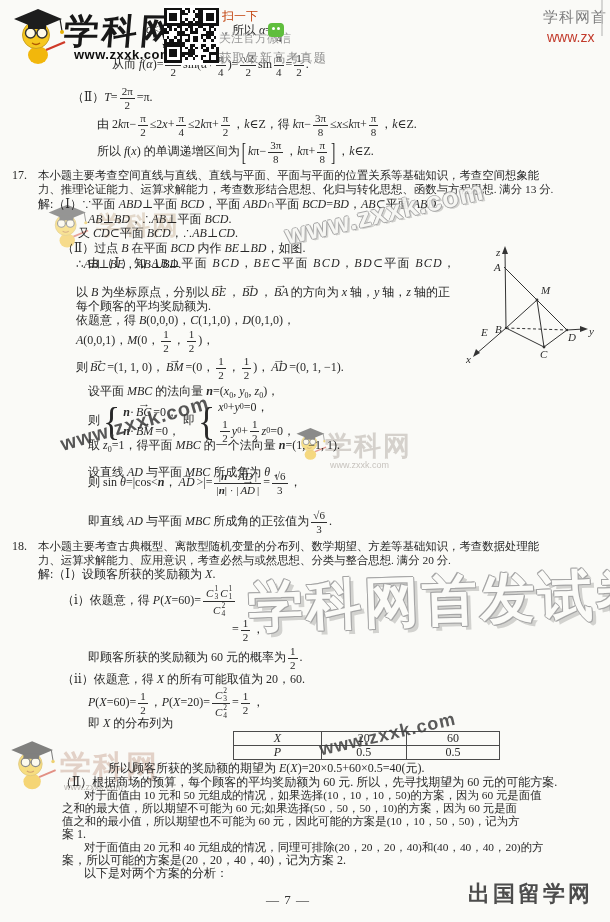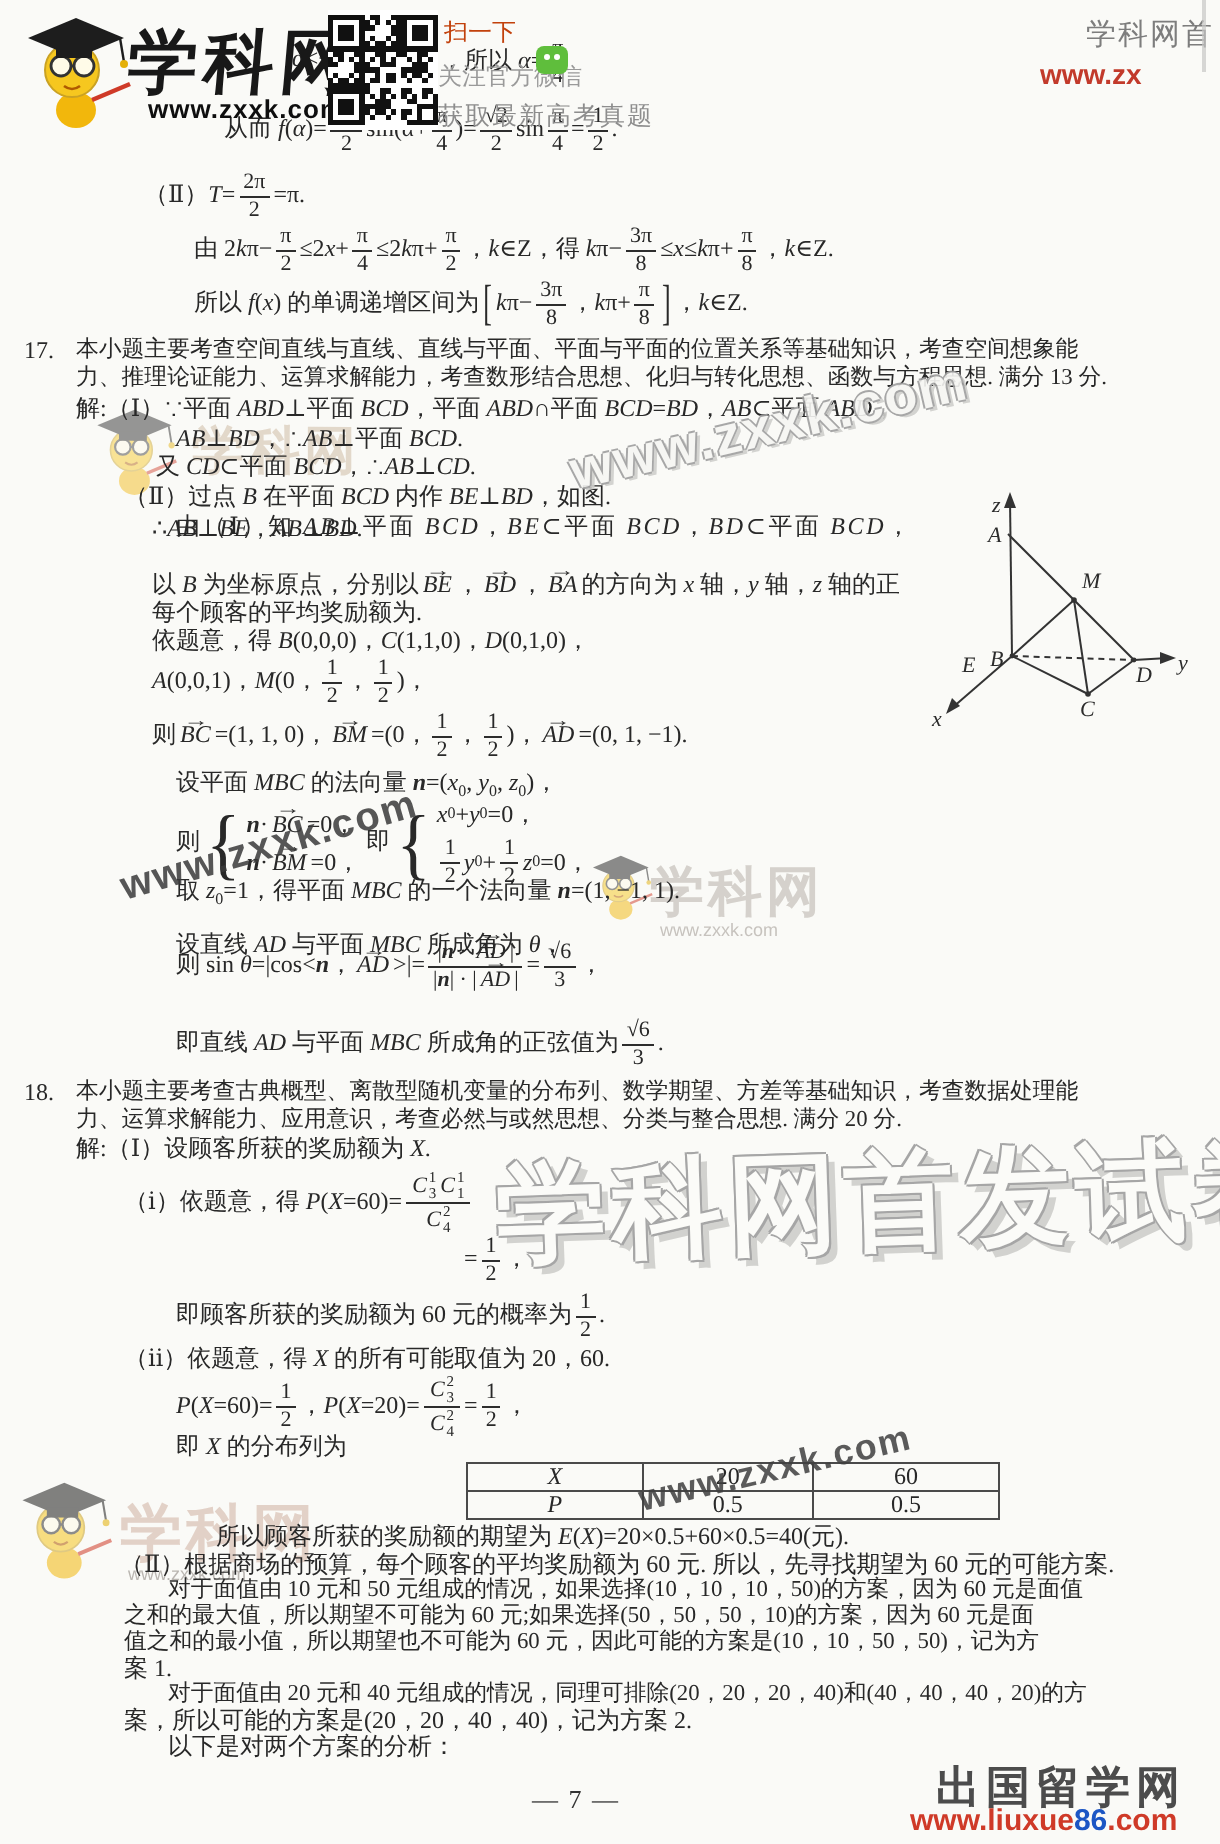--- a/index.html
+++ b/index.html
@@ -35,21 +35,21 @@
             font-family:"Liberation Sans","DejaVu Sans",sans-serif;letter-spacing:.5px;z-index:2;}
   .qr{left:164px;top:5px;width:55px;height:60px;background:#fff;z-index:5;}
   .qr svg{display:block;width:55px;height:60px;}
   .cap1{left:222px;top:8px;font-size:12px;color:#c2410c;z-index:4;}
   .cap2{left:219px;top:30px;font-size:12px;color:#9a9a9a;z-index:4;}
   .cap3{left:219px;top:50px;font-size:12.5px;color:#8d8d8d;z-index:4;letter-spacing:1px;}
   .wechat{left:268px;top:23px;width:16px;height:14px;background:#5fbe3c;border-radius:4px;z-index:4;}
   .wechat i{position:absolute;width:3px;height:3px;border-radius:50%;background:#fff;top:4px;}
   .wechat i.d1{left:4px}.wechat i.d2{left:9px}
   .tr1{left:543px;top:8px;font-size:15px;color:#7d7d7d;letter-spacing:1px;z-index:2;}
-  .tr2{left:520px;top:29px;font-size:14px;color:#c23a2b;font-weight:bold;
+  .tr2{left:547px;top:29px;font-size:14px;color:#c23a2b;font-weight:normal;
        font-family:"Liberation Sans","DejaVu Sans",sans-serif;z-index:2;}
   .scan-line{left:601px;top:0;width:2px;height:36px;background:#c6c6c4;opacity:.7;z-index:2;}
   
   .wm{position:absolute;white-space:nowrap;font-family:"Liberation Sans","DejaVu Sans",sans-serif;}
   .wm-outline1{left:283px;top:198px;font-size:27px;font-weight:bold;letter-spacing:1px;color:#f6f6f3;
      text-shadow:1px 0 #9f9f9f,-1px 0 #9f9f9f,0 1px #9f9f9f,0 -1px #9f9f9f,2px 2px 0 #cfcfcc;
      transform:rotate(-13deg);z-index:2;opacity:.9;}
   .wm-dark1{left:58px;top:412px;font-size:20px;font-weight:bold;color:#3a3a3a;letter-spacing:1px;
      transform:rotate(-16deg);z-index:2;opacity:.85;}
   .wm-big{left:248px;top:564px;font-size:55px;font-weight:bold;letter-spacing:3px;color:#fbfbf8;
@@ -529,15 +529,14 @@
       <div class="line fs11" style="left: 62px; top: 800px;">之和的最大值，所以期望不可能为 60 元;如果选择(50，50，50，10)的方案，因为 60 元是面</div>
       <div class="line fs11" style="left: 62px; top: 813px;">值之和的最小值，所以期望也不可能为 60 元，因此可能的方案是(10，10，50，50)，记为方</div>
       <div class="line" style="left: 62px; top: 826px;">案 1.</div>
       <div class="line fs11" style="left: 84px; top: 839px;">对于面值由 20 元和 40 元组成的情况，同理可排除(20，20，20，40)和(40，40，40，20)的方</div>
       <div class="line" style="left: 62px; top: 852px;">案，所以可能的方案是(20，20，40，40)，记为方案 2.</div>
       <div class="line" style="left: 84px; top: 865px;">以下是对两个方案的分析：</div>
     </div>
 
   <div class="abs pagenum">— 7 —</div>
   <div class="abs lx-name">出国留学网</div>
-  <div class="abs lx-url"><span class="lx-red">www.liuxue</span><span class="lx-blue">86</span><span class="lx-red">.com</span></div>
 
 </div>
 
 </body></html>

